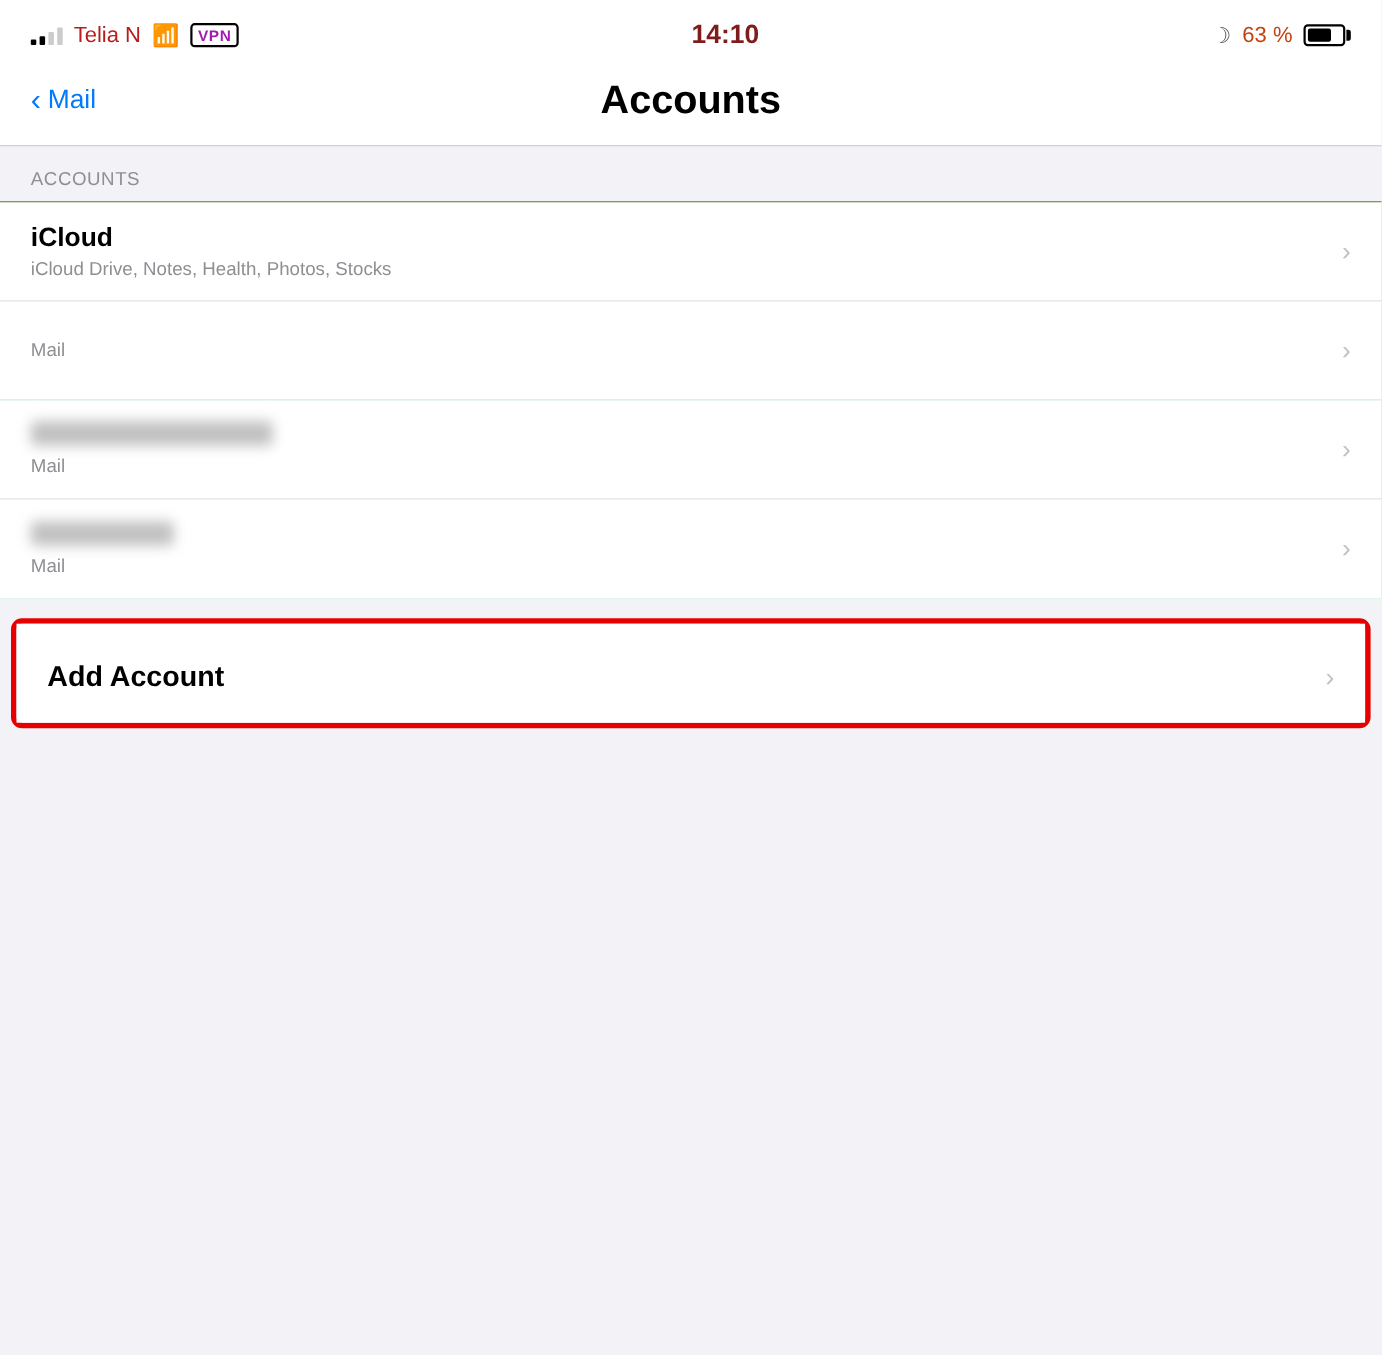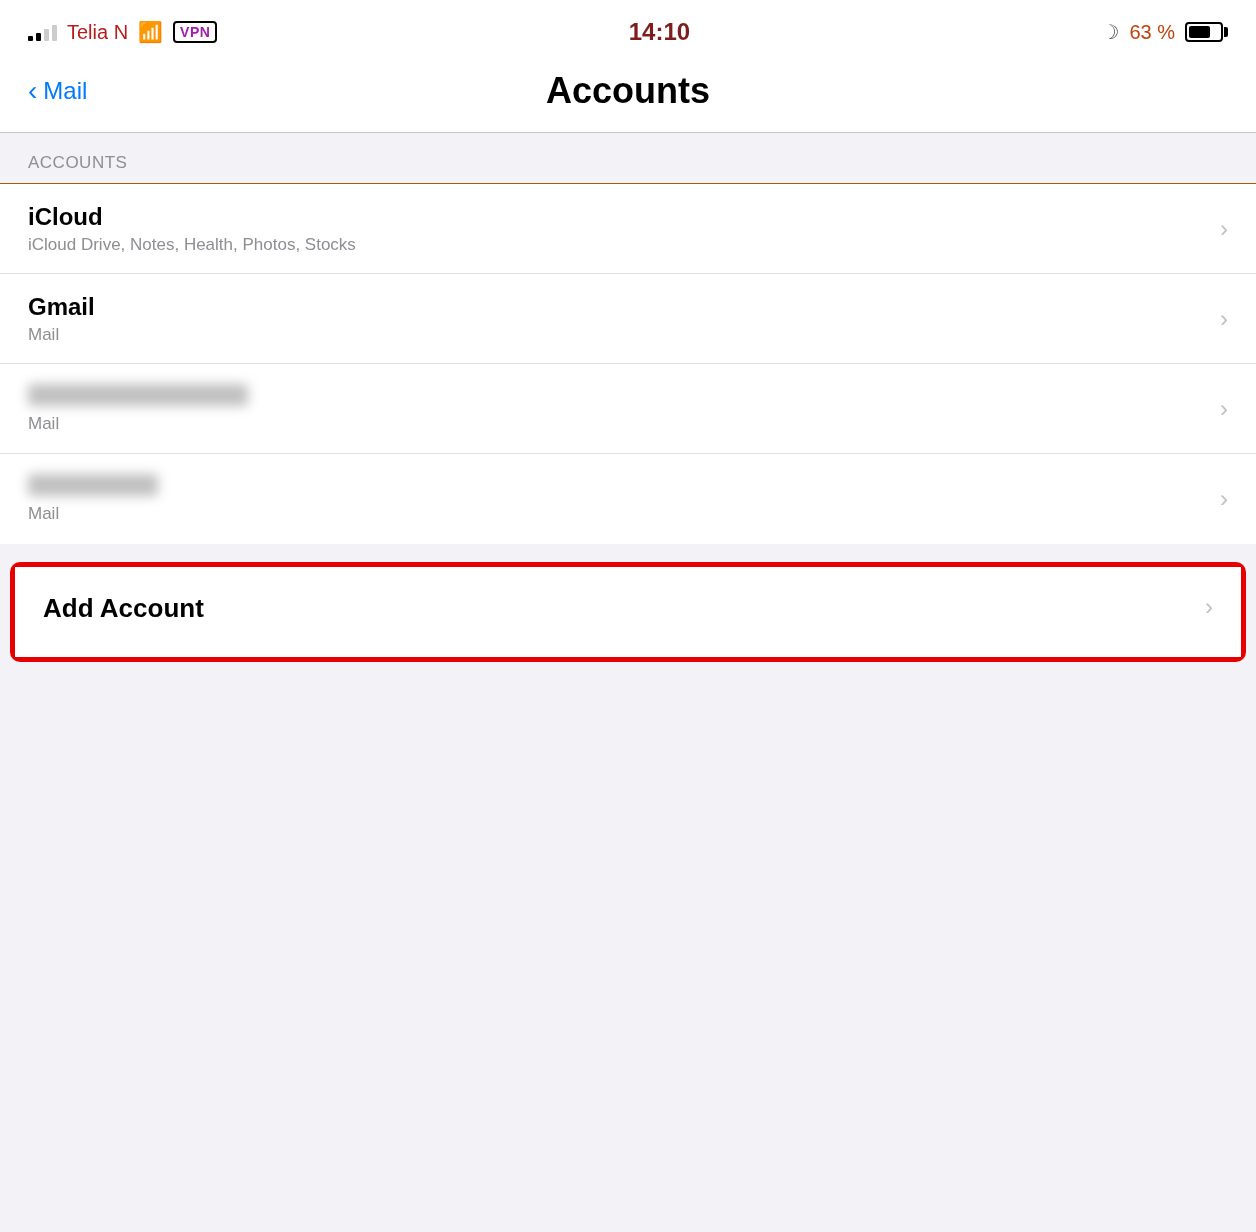--- a/index.html
+++ b/index.html
@@ -222,21 +222,21 @@
 
     
     .add-account-wrapper {
       border: 5px solid #e60000;
       border-radius: 10px;
       margin: 0;
       background: #fff;
     }
     .add-account-item {
       display: flex;
-      align-items: flex-start;
+      align-items: flex-end;
       justify-content: space-between;
       padding: 26px 28px;
       background: #fff;
       cursor: pointer;
       min-height: 90px;
     }
     .add-account-name {
       font-size: 26px;
       font-weight: 600;
       color: #000;
@@ -295,21 +295,20 @@
     <div class="account-item">
       <div class="account-info">
         <div class="account-name">iCloud</div>
         <div class="account-detail">iCloud Drive, Notes, Health, Photos, Stocks</div>
       </div>
       <span class="chevron-right">›</span>
     </div>
 
     <div class="account-item">
       <div class="account-info">
-        <div class="account-name">Gmail</div>
         <div class="account-detail">Mail</div>
       </div>
       <span class="chevron-right">›</span>
     </div>
 
     <div class="account-item">
       <div class="account-info">
         <div class="account-blurred"></div>
         <div class="account-detail">Mail</div>
       </div>

